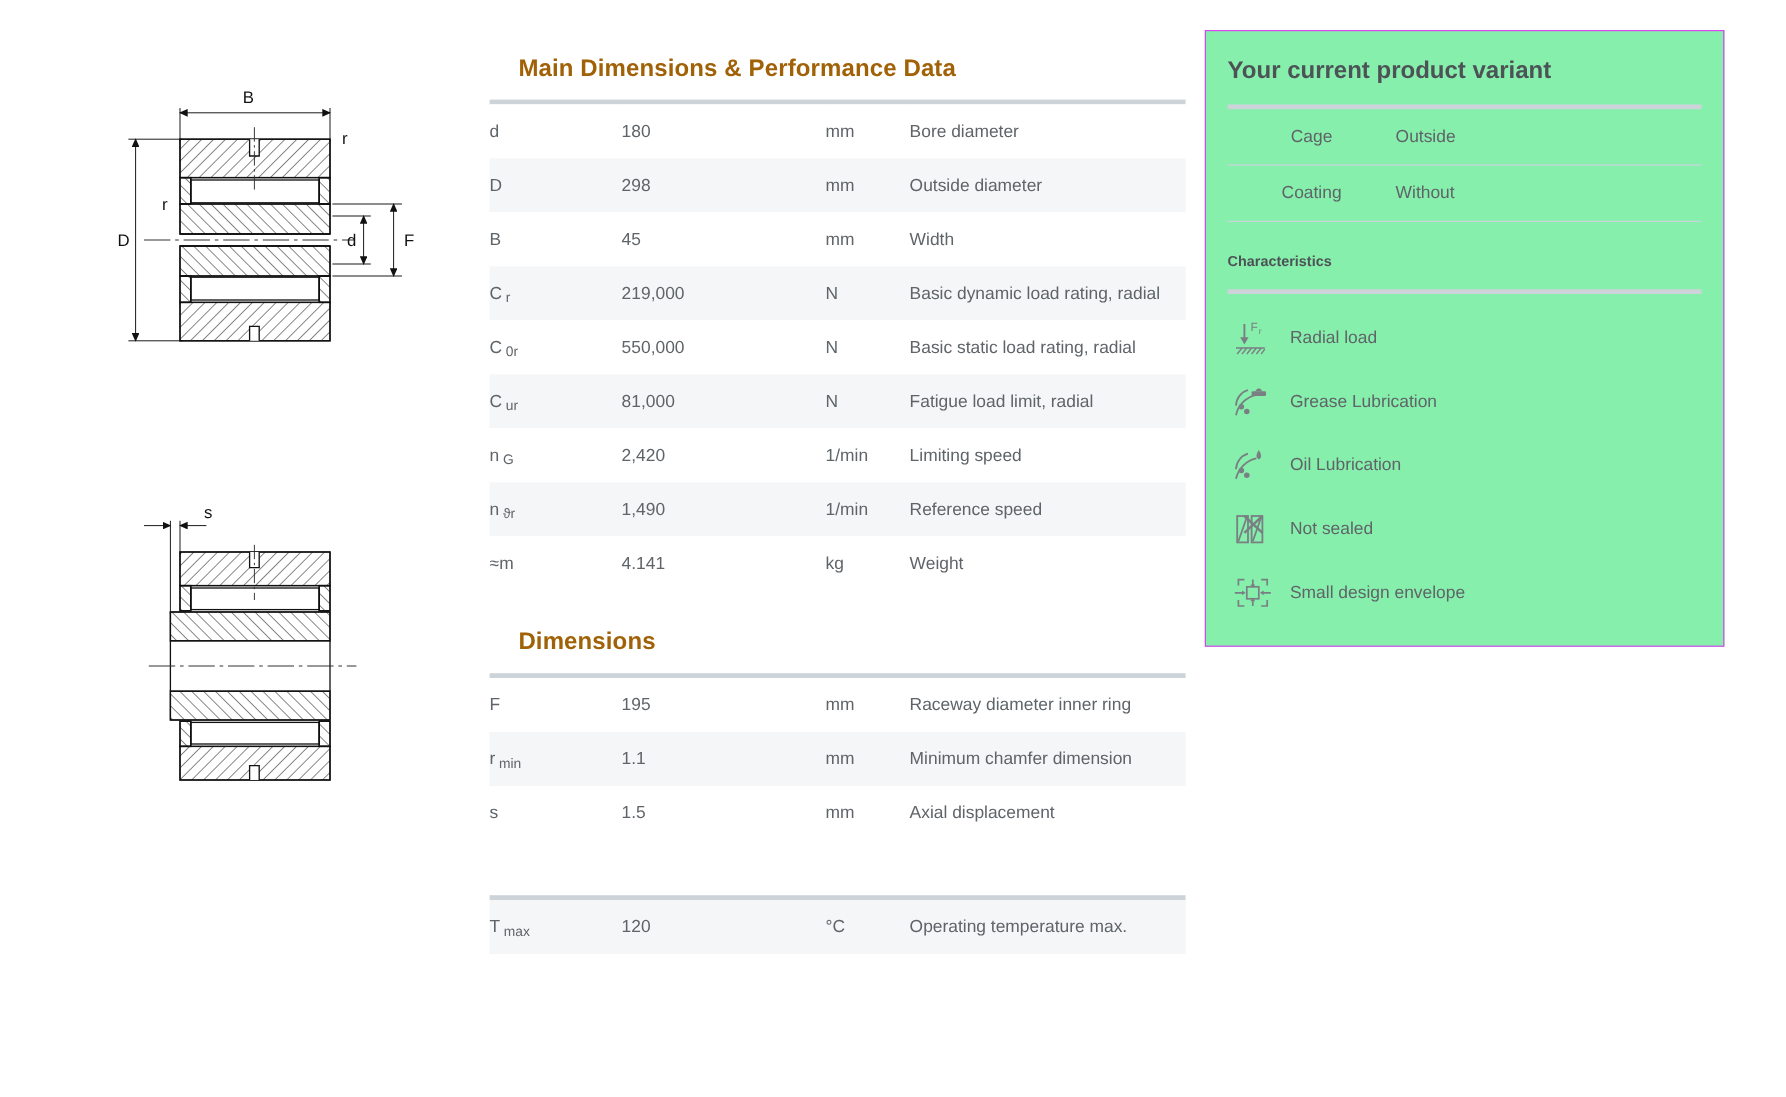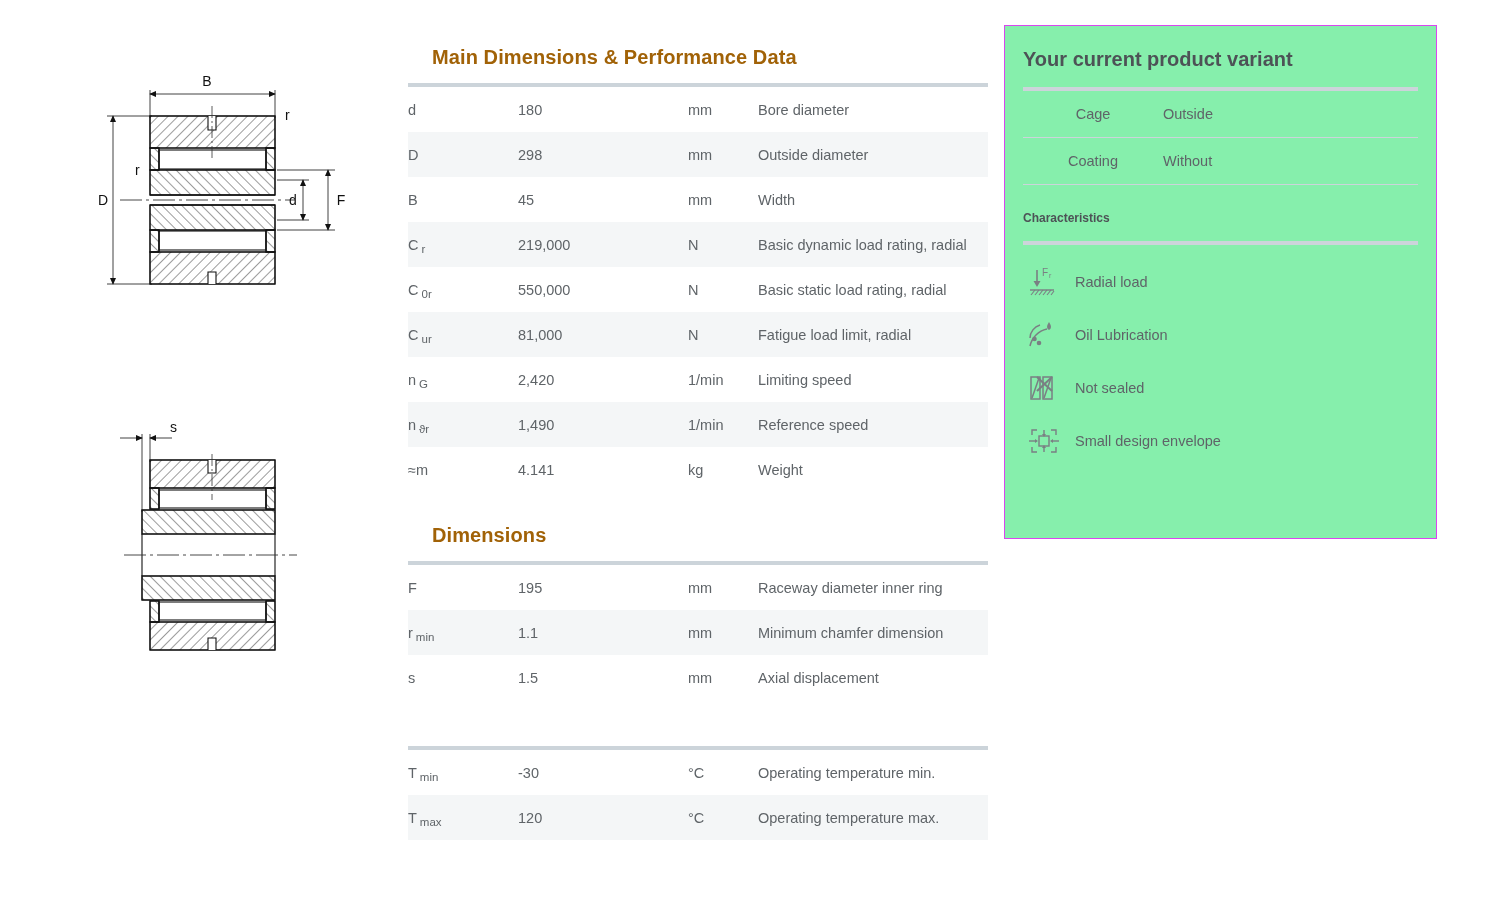--- a/index.html
+++ b/index.html
@@ -357,26 +357,20 @@
           <td class="desc">Axial displacement</td>
         </tr>
       </tbody>
     </table>
   </div>
 
   <div class="section" style="padding-top:28px;">
     <div class="section-rule"></div>
     <table class="spec">
       <tbody>
-        <tr class="odd">
-          <td class="sym"><span>T</span><span class="sub">min</span></td>
-          <td class="val">-30</td>
-          <td class="unit">°C</td>
-          <td class="desc">Operating temperature min.</td>
-        </tr>
         <tr class="even">
           <td class="sym"><span>T</span><span class="sub">max</span></td>
           <td class="val">120</td>
           <td class="unit">°C</td>
           <td class="desc">Operating temperature max.</td>
         </tr>
       </tbody>
     </table>
   </div>
 </div>
@@ -418,20 +412,37 @@
                 <line x1="23" y1="28" x2="26" y2="24"></line>
               </g>
             </g>
             <text x="14" y="9" font-family="'Liberation Sans',sans-serif" font-size="10" fill="#7a7f83">F</text>
             <text x="21" y="11" font-family="'Liberation Sans',sans-serif" font-size="7" fill="#7a7f83">r</text>
           </svg>
         </span>
         <span class="char-label">Radial load</span>
       </div>
 
+      <div class="char-row">
+        <span class="char-icon">
+          <svg width="36" height="30" viewBox="0 0 36 30">
+            <g fill="none" stroke="#7a7f83" stroke-width="1.5">
+              <path d="M2 26 A22 22 0 0 1 19 9"></path>
+              <path d="M2 18 A14 14 0 0 1 12 5"></path>
+            </g>
+            <circle cx="6.5" cy="19" r="2.3" fill="#7a7f83"></circle>
+            <circle cx="11" cy="23" r="2.3" fill="#7a7f83"></circle>
+            <g fill="#7a7f83">
+              <path d="M18 6 q3 -5 6 0 z"></path>
+              <rect x="15" y="6" width="12" height="4" rx="1"></rect>
+            </g>
+          </svg>
+        </span>
+        <span class="char-label">Grease Lubrication</span>
+      </div>
 
       <div class="char-row">
         <span class="char-icon">
           <svg width="36" height="30" viewBox="0 0 36 30">
             <g fill="none" stroke="#7a7f83" stroke-width="1.5">
               <path d="M2 26 A22 22 0 0 1 19 9"></path>
               <path d="M2 18 A14 14 0 0 1 12 5"></path>
             </g>
             <circle cx="6.5" cy="19" r="2.3" fill="#7a7f83"></circle>
             <circle cx="11" cy="23" r="2.3" fill="#7a7f83"></circle>

